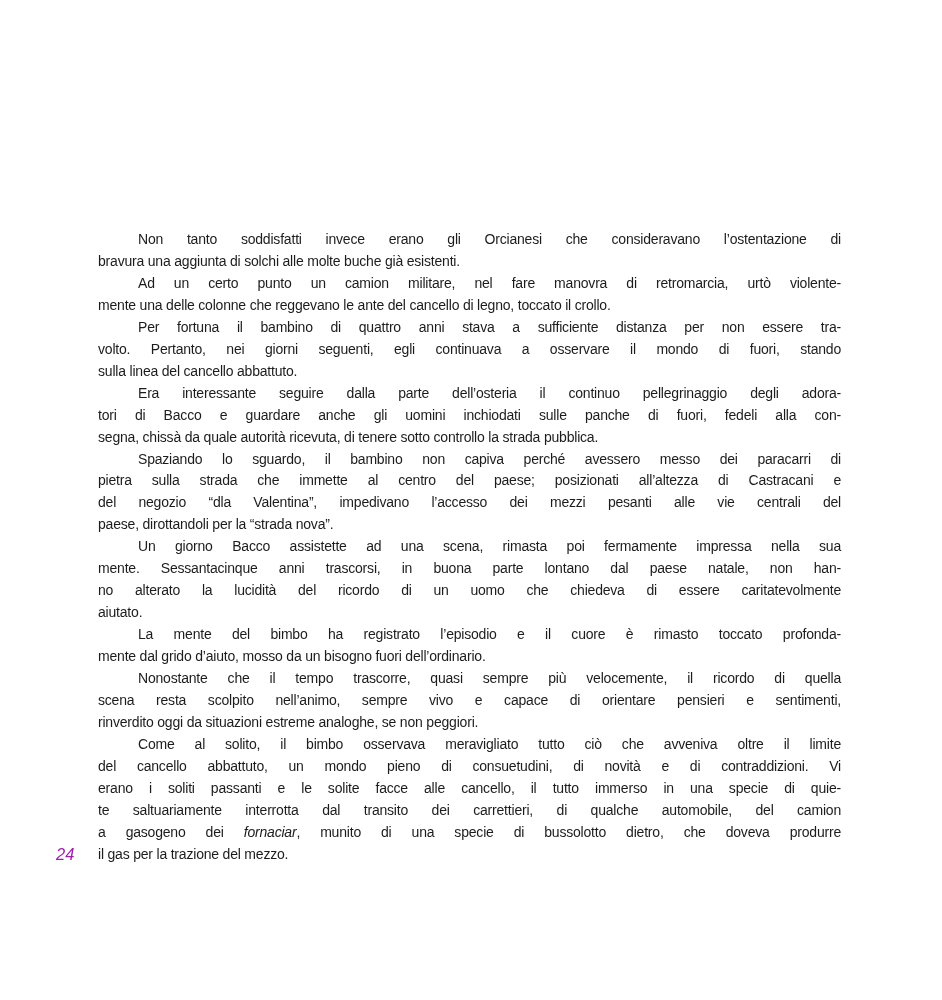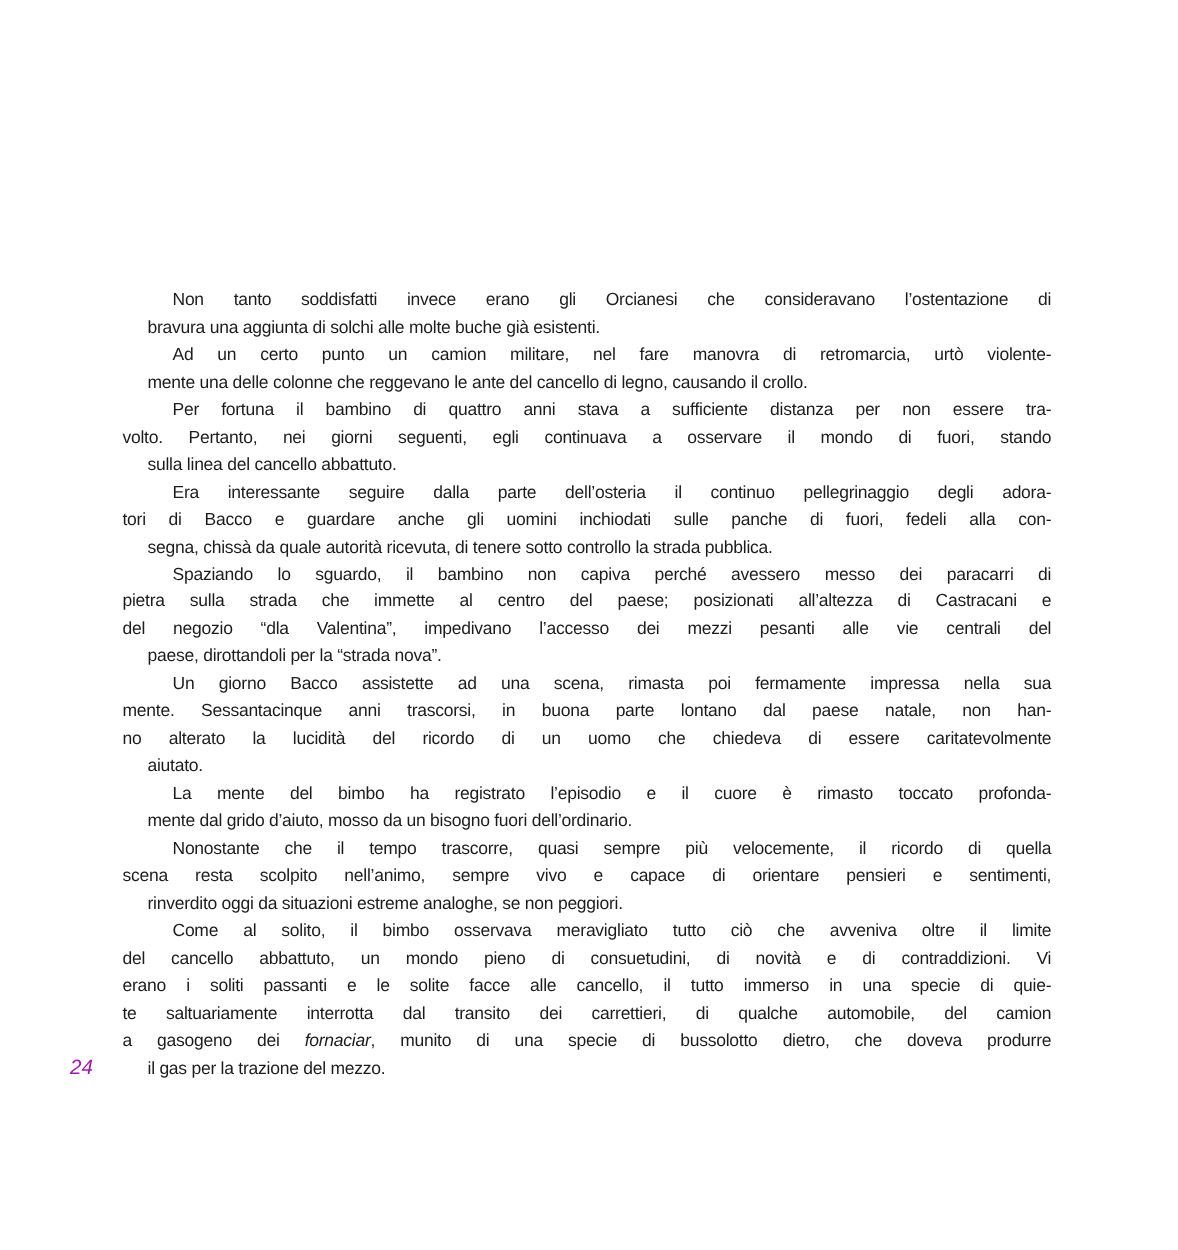--- a/index.html
+++ b/index.html
@@ -27,21 +27,20 @@
   }
   .line {
     text-align: justify;
     text-align-last: justify;
     text-justify: inter-word;
     white-space: normal;
   }
   .line.last {
     text-align: left;
     text-align-last: left;
-    margin-left: 20px;
   }
   .line.indent {
     text-indent: 40px;
   }
   .page-number {
     position: absolute;
     left: 56px;
     top: 844px;
     font-size: 16.5px;
     font-style: italic;
@@ -51,21 +50,21 @@
 </style>
 </head>
 <body>
 
 <div class="page">
   <div class="page-number">24</div>
   <div class="text-block">
       <div class="line indent">Non tanto soddisfatti invece erano gli Orcianesi che consideravano l’ostentazione di</div>
       <div class="line last">bravura una aggiunta di solchi alle molte buche già esistenti.</div>
       <div class="line indent">Ad un certo punto un camion militare, nel fare manovra di retromarcia, urtò violente-</div>
-      <div class="line last">mente una delle colonne che reggevano le ante del cancello di legno, causando il crollo.</div>
+      <div class="line last">mente una delle colonne che reggevano le ante del cancello di legno, toccato il crollo.</div>
       <div class="line indent">Per fortuna il bambino di quattro anni stava a sufficiente distanza per non essere tra-</div>
       <div class="line">volto. Pertanto, nei giorni seguenti, egli continuava a osservare il mondo di fuori, stando</div>
       <div class="line last">sulla linea del cancello abbattuto.</div>
       <div class="line indent">Era interessante seguire dalla parte dell’osteria il continuo pellegrinaggio degli adora-</div>
       <div class="line">tori di Bacco e guardare anche gli uomini inchiodati sulle panche di fuori, fedeli alla con-</div>
       <div class="line last">segna, chissà da quale autorità ricevuta, di tenere sotto controllo la strada pubblica.</div>
       <div class="line indent">Spaziando lo sguardo, il bambino non capiva perché avessero messo dei paracarri di</div>
       <div class="line">pietra sulla strada che immette al centro del paese; posizionati all’altezza di Castracani e</div>
       <div class="line">del negozio “dla Valentina”, impedivano l’accesso dei mezzi pesanti alle vie centrali del</div>
       <div class="line last">paese, dirottandoli per la “strada nova”.</div>

